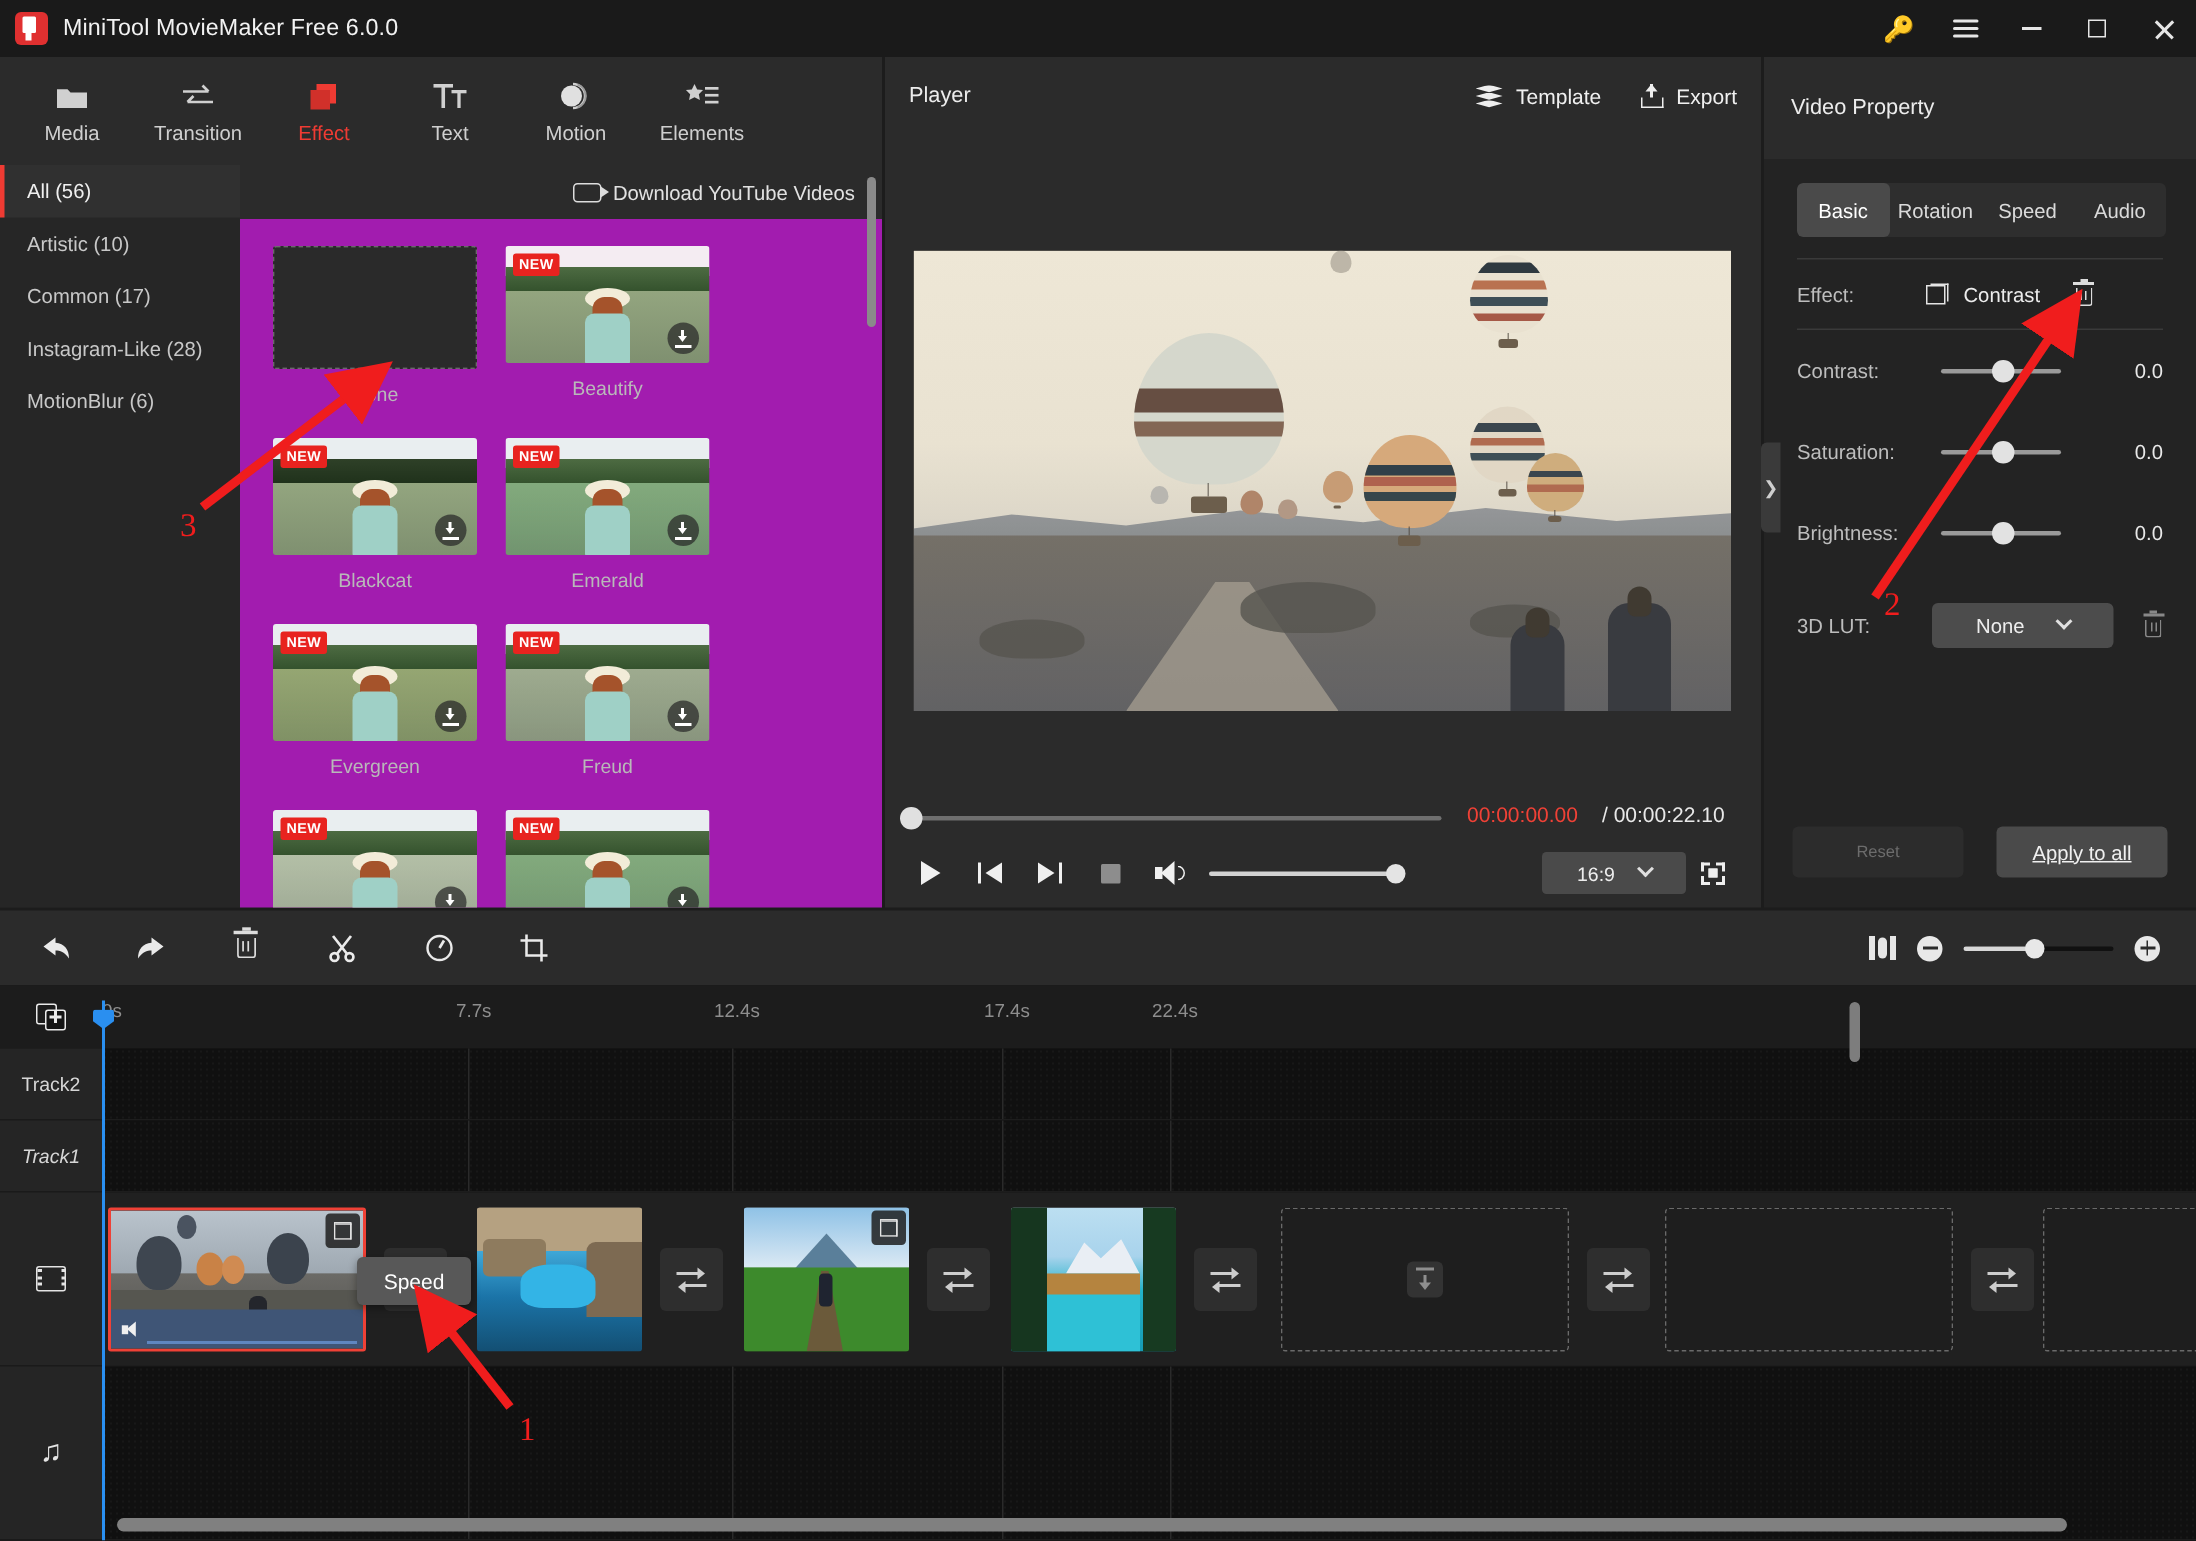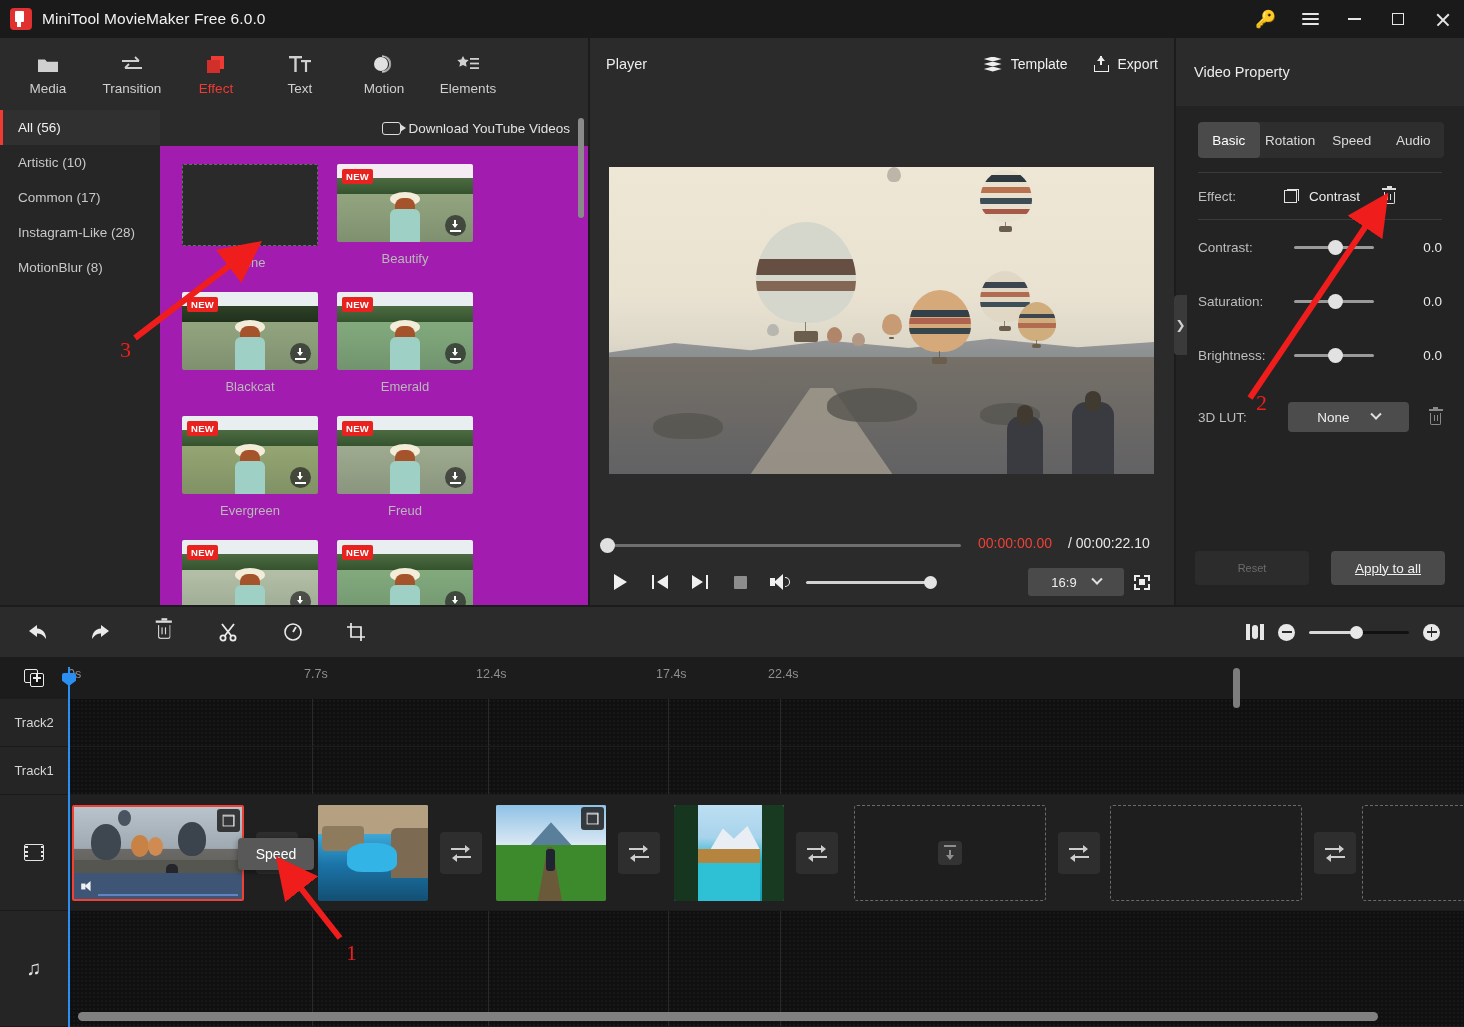--- a/index.html
+++ b/index.html
@@ -525,21 +525,21 @@
       <div class="cat-item">
         <span>Artistic (10)</span>
       </div>
       <div class="cat-item">
         <span>Common (17)</span>
       </div>
       <div class="cat-item">
         <span>Instagram-Like (28)</span>
       </div>
       <div class="cat-item">
-        <span>MotionBlur (8)</span>
+        <span>MotionBlur (6)</span>
       </div>
     </div>
 
     <div class="grid-area">
       <div class="grid-head">
         <span class="yt-ico"></span>
         <span>Download YouTube Videos</span>
       </div>
       <div class="grid-scroll">
         <div class="grid">
@@ -983,21 +983,21 @@
       <span class="tick" style="left:588px;">17.4s</span>
       <span class="tick" style="left:700px;">22.4s</span>
     </div>
 
     <div class="playhead"></div>
 
     <div class="track-labels">
       <div class="tlabel" style="position:absolute;top:0;left:0;width:68px;height:48px;">
         <span>Track2</span>
       </div>
-      <div class="tlabel" style="position:absolute;top:48px;left:0;width:68px;height:48px;">
+      <div class="tlabel" style="position:absolute;top:48px;left:0;width:68px;height:48px;font-style:italic;">
         <span>Track1</span>
       </div>
       <div class="tlabel" style="position:absolute;top:96px;left:0;width:68px;height:116px;">
         <span class="film-ico">
           <i style="left:-0.5px;top:1px;"></i>
             <i style="left:-0.5px;top:5.5px;"></i>
             <i style="left:-0.5px;top:10px;"></i>
           <i style="right:-0.5px;top:1px;"></i>
             <i style="right:-0.5px;top:5.5px;"></i>
             <i style="right:-0.5px;top:10px;"></i>

